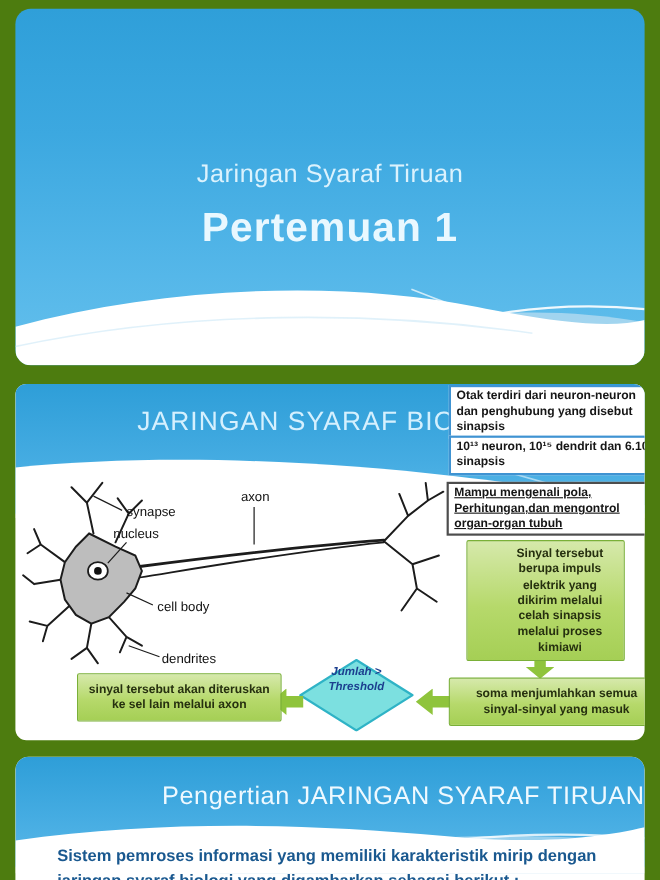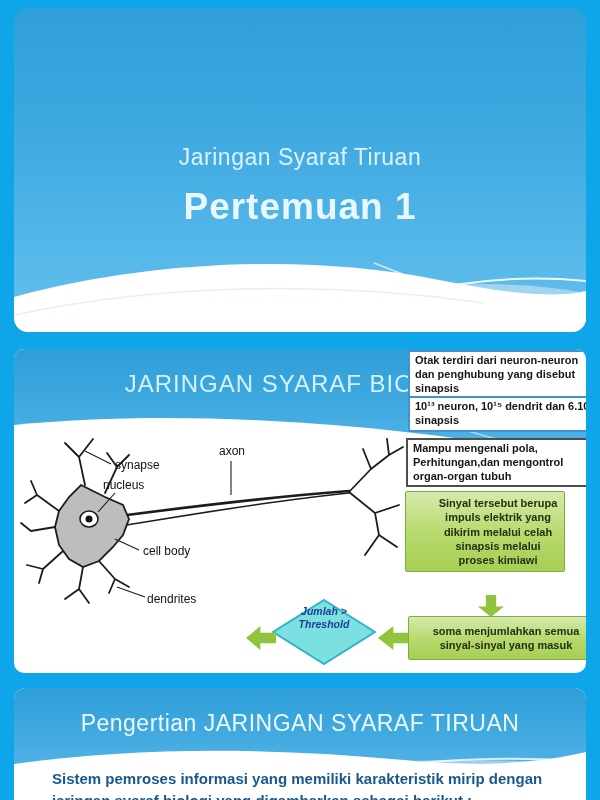--- a/index.html
+++ b/index.html
@@ -1,56 +1,56 @@
 <!DOCTYPE html>
 <html><head>
 <meta charset="utf-8">
 <style>
   html,body{margin:0;padding:0;}
   body{
     width:600px;height:800px;overflow:hidden;background:#ffffff;
     font-family:"Liberation Sans",sans-serif;position:relative;
   }
-  .page{position:absolute;left:0;top:0;width:600px;height:800px;overflow:hidden;background:#0ea5e9;}
+  .page{position:absolute;left:0;top:0;width:600px;height:800px;overflow:hidden;background:#4d7c0f;}
   .slide{position:absolute;left:14px;width:572px;overflow:hidden;}
   
   #slide1{top:8px;height:324px;border-radius:14px;
     background:linear-gradient(180deg,#2f9fd9 0%,#3ca8e0 35%,#55b7e9 75%,#64c0ec 100%);}
   #slide1 .s1-title{position:absolute;left:0;right:0;top:136px;text-align:center;
     color:#dbf2fd;font-size:23px;font-weight:500;letter-spacing:.5px;}
   #slide1 .s1-sub{position:absolute;left:0;right:0;top:178px;text-align:center;
     color:#e9f8ff;font-size:37px;font-weight:600;letter-spacing:1px;}
   .wave-svg{position:absolute;left:0;bottom:0;width:100%;display:block;}
   
   #slide2{top:349px;height:324px;border-radius:10px;background:#ffffff;}
   #slide2 .blueband{position:absolute;left:0;top:0;width:572px;height:118px;
     background:linear-gradient(180deg,#2e9ed8 0%,#45ace2 60%,#5ab8e8 100%);}
   #slide2 .s2-title{position:absolute;left:0;right:0;top:21px;text-align:center;z-index:1;
     color:#d5f0fe;font-size:24px;font-weight:500;letter-spacing:1px;white-space:nowrap;}
   .infobox{position:absolute;z-index:3;background:#ffffff;border:2px solid #3f93d2;
     padding:2px 5px;font-size:11px;font-weight:bold;color:#161616;line-height:1.25;}
-  .infobox.dark{border-color:#4d4d4d;}
+  .infobox.dark{border-color:#4d4d4d;text-decoration:underline;}
   .greenbox{position:absolute;z-index:3;
     background:linear-gradient(180deg,#d6e9ab 0%,#b6d96b 55%,#a5cf55 100%);
     border:1px solid #7ab038;border-radius:2px;
     font-size:11px;font-weight:bold;color:#26300f;line-height:1.3;text-align:center;
     padding:4px 6px;box-sizing:border-box;display:flex;align-items:center;justify-content:center;}
   .arrow{position:absolute;z-index:2;background:#8fc43c;}
   .arrow.down{clip-path:polygon(30% 0,70% 0,70% 52%,100% 52%,50% 100%,0 52%,30% 52%);}
   .arrow.left{clip-path:polygon(0 50%,48% 0,48% 28%,100% 28%,100% 72%,48% 72%,48% 100%);}
   .diamond-wrap{position:absolute;z-index:2;}
   .diamond-text{position:absolute;z-index:3;text-align:center;
     font-size:10.5px;font-weight:bold;color:#1c3f8f;line-height:1.25;}
   .neuron{position:absolute;left:5px;top:78px;z-index:1;}
   .neuron text{font-size:12px;fill:#111;font-family:"Liberation Sans",sans-serif;}
   
   #slide3{top:688px;height:330px;border-radius:12px;background:#ffffff;}
   #slide3 .blueband{position:absolute;left:0;top:0;width:572px;height:100px;
     background:linear-gradient(180deg,#2e9ed8 0%,#45ace2 55%,#5ab8e8 100%);}
-  #slide3 .s3-title{position:absolute;left:0;right:0;top:22px;text-align:center;z-index:1;
+  #slide3 .s3-title{position:absolute;left:0;right:0;top:22px;text-align:right;z-index:1;
     color:#eef9ff;font-size:23px;font-weight:500;letter-spacing:.5px;white-space:nowrap;}
   #slide3 .s3-body{position:absolute;left:38px;top:80px;width:505px;z-index:2;
     color:#19588f;font-size:15px;font-weight:bold;line-height:1.45;}
   .topwave{position:absolute;left:0;width:100%;display:block;z-index:1;}
 </style>
 </head>
 <body>
 
 <div class="page">
 
@@ -109,32 +109,33 @@
       <text x="200" y="28">axon</text>
       <text x="84" y="62">nucleus</text>
       <text x="124" y="128">cell body</text>
       <text x="128" y="176">dendrites</text>
     </svg>
 
     <div class="infobox" style="left:394px;top:1px;width:182px;">Otak terdiri dari neuron-neuron dan penghubung yang disebut sinapsis</div>
     <div class="infobox" style="left:394px;top:47px;width:184px;">10¹³ neuron, 10¹⁵ dendrit dan 6.10¹⁸ sinapsis</div>
     <div class="infobox dark" style="left:392px;top:89px;width:180px;">Mampu mengenali pola, Perhitungan,dan mengontrol organ-organ tubuh</div>
 
-    <div class="greenbox" style="left:391px;top:142px;width:160px;min-height:58px;padding-left:32px;">Sinyal tersebut berupa impuls elektrik yang dikirim  melalui celah sinapsis melalui proses kimiawi</div>
+    <div class="greenbox" style="left:410px;top:142px;width:144px;min-height:58px;padding-left:32px;">Sinyal tersebut berupa impuls elektrik yang dikirim  melalui celah sinapsis melalui proses kimiawi</div>
     <div class="arrow down" style="left:474px;top:181px;width:26px;height:25px;"></div>
     <div class="arrow down" style="left:464px;top:246px;width:26px;height:22px;"></div>
     <div class="greenbox" style="left:394px;top:267px;width:196px;min-height:44px;">soma menjumlahkan semua sinyal-sinyal yang masuk</div>
     <div class="arrow left" style="left:364px;top:277px;width:32px;height:24px;"></div>
     <div class="diamond-wrap" style="left:258px;top:250px;">
       <svg width="104" height="66" viewBox="0 0 104 66">
         <polygon points="52,1 103,33 52,65 1,33" fill="#7ce0e0" stroke="#2fb3c6" stroke-width="2"></polygon>
       </svg>
     </div>
     <div class="diamond-text" style="left:281px;top:256px;width:58px;font-style:italic;">Jumlah &gt; Threshold</div>
     <div class="arrow left" style="left:232px;top:277px;width:30px;height:24px;"></div>
+    <div class="greenbox" style="left:56px;top:263px;width:186px;min-height:44px;">sinyal tersebut akan diteruskan ke sel lain melalui axon</div>
   </div>
 
   <div class="slide" id="slide3">
     <div class="blueband"></div>
     <svg class="topwave" style="top:48px;" width="572" height="58" viewBox="0 0 572 58">
       <path d="M180,58 C300,22 450,18 572,30 L572,58 Z" fill="#a8d7f0" opacity="0.85"></path>
       <path d="M0,28 C130,10 260,12 390,24 C470,32 530,26 572,16 L572,58 L0,58 Z" fill="#ffffff"></path>
       <path d="M240,54 C370,24 480,18 572,26" fill="none" stroke="#ffffff" stroke-width="2" opacity="0.8"></path>
     </svg>
     <div class="s3-title">Pengertian JARINGAN SYARAF TIRUAN</div>

